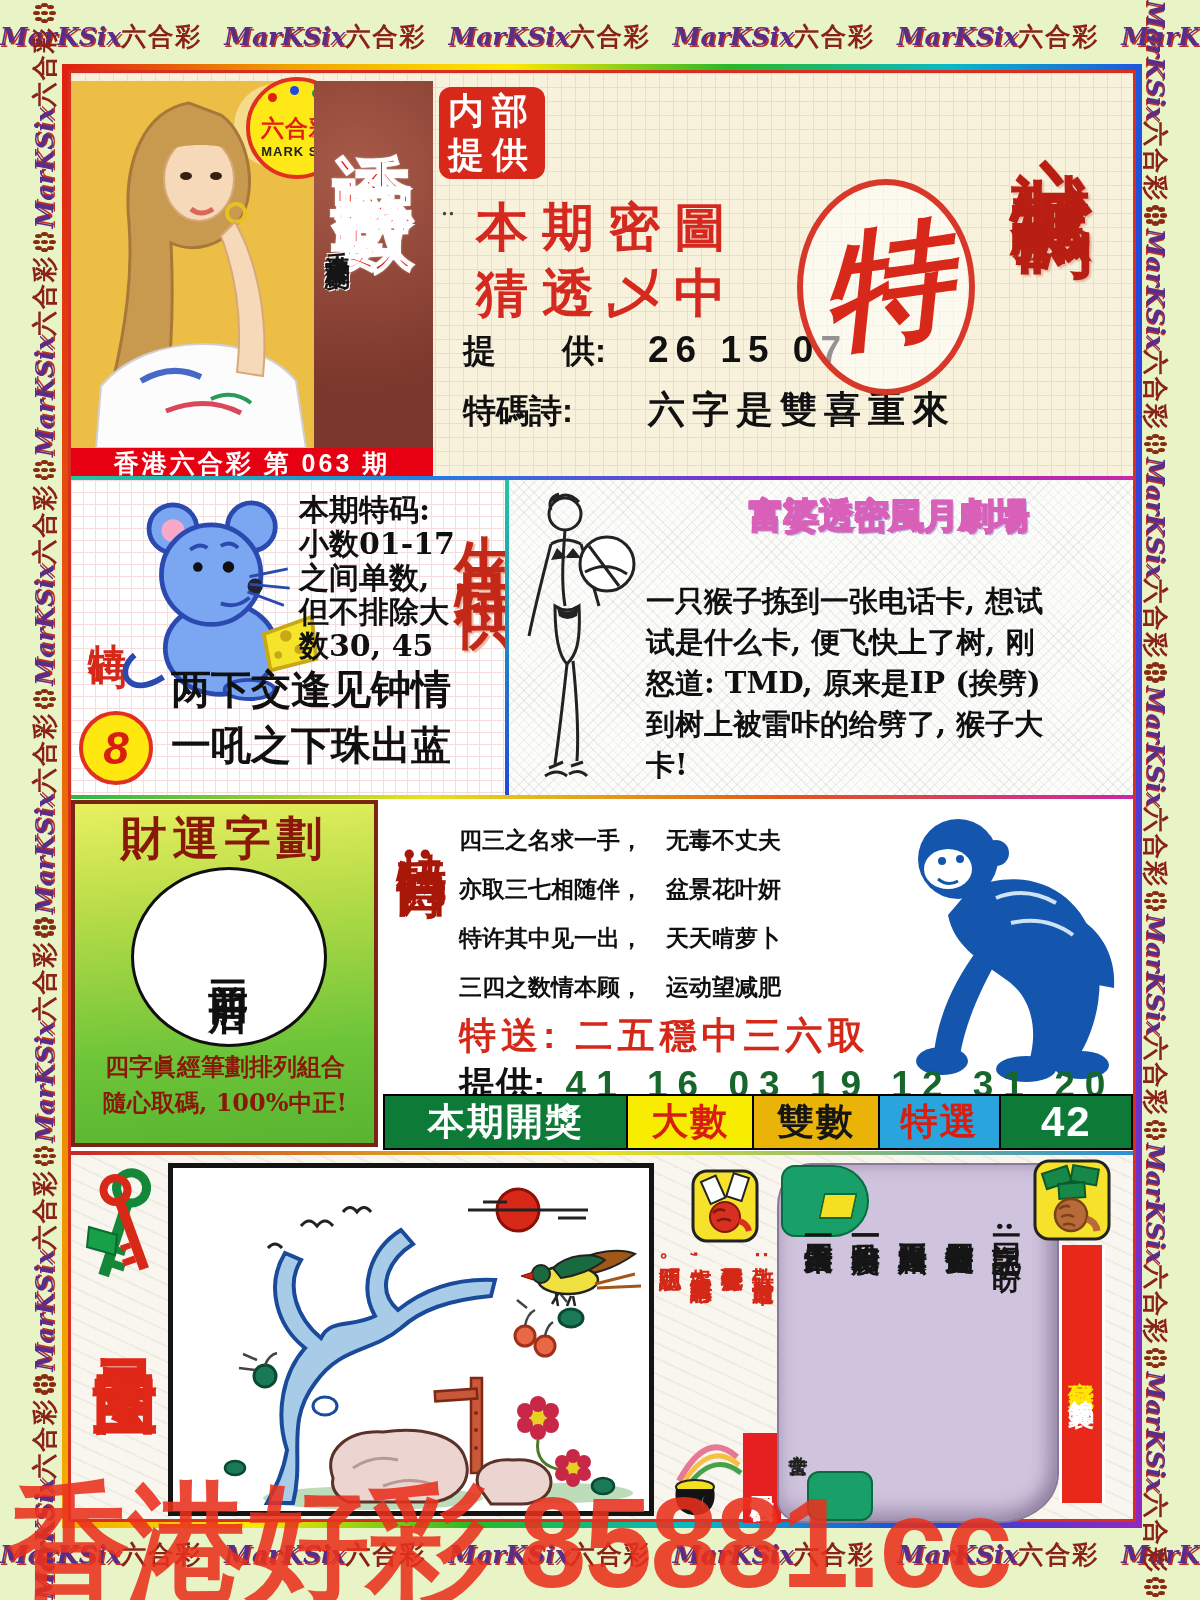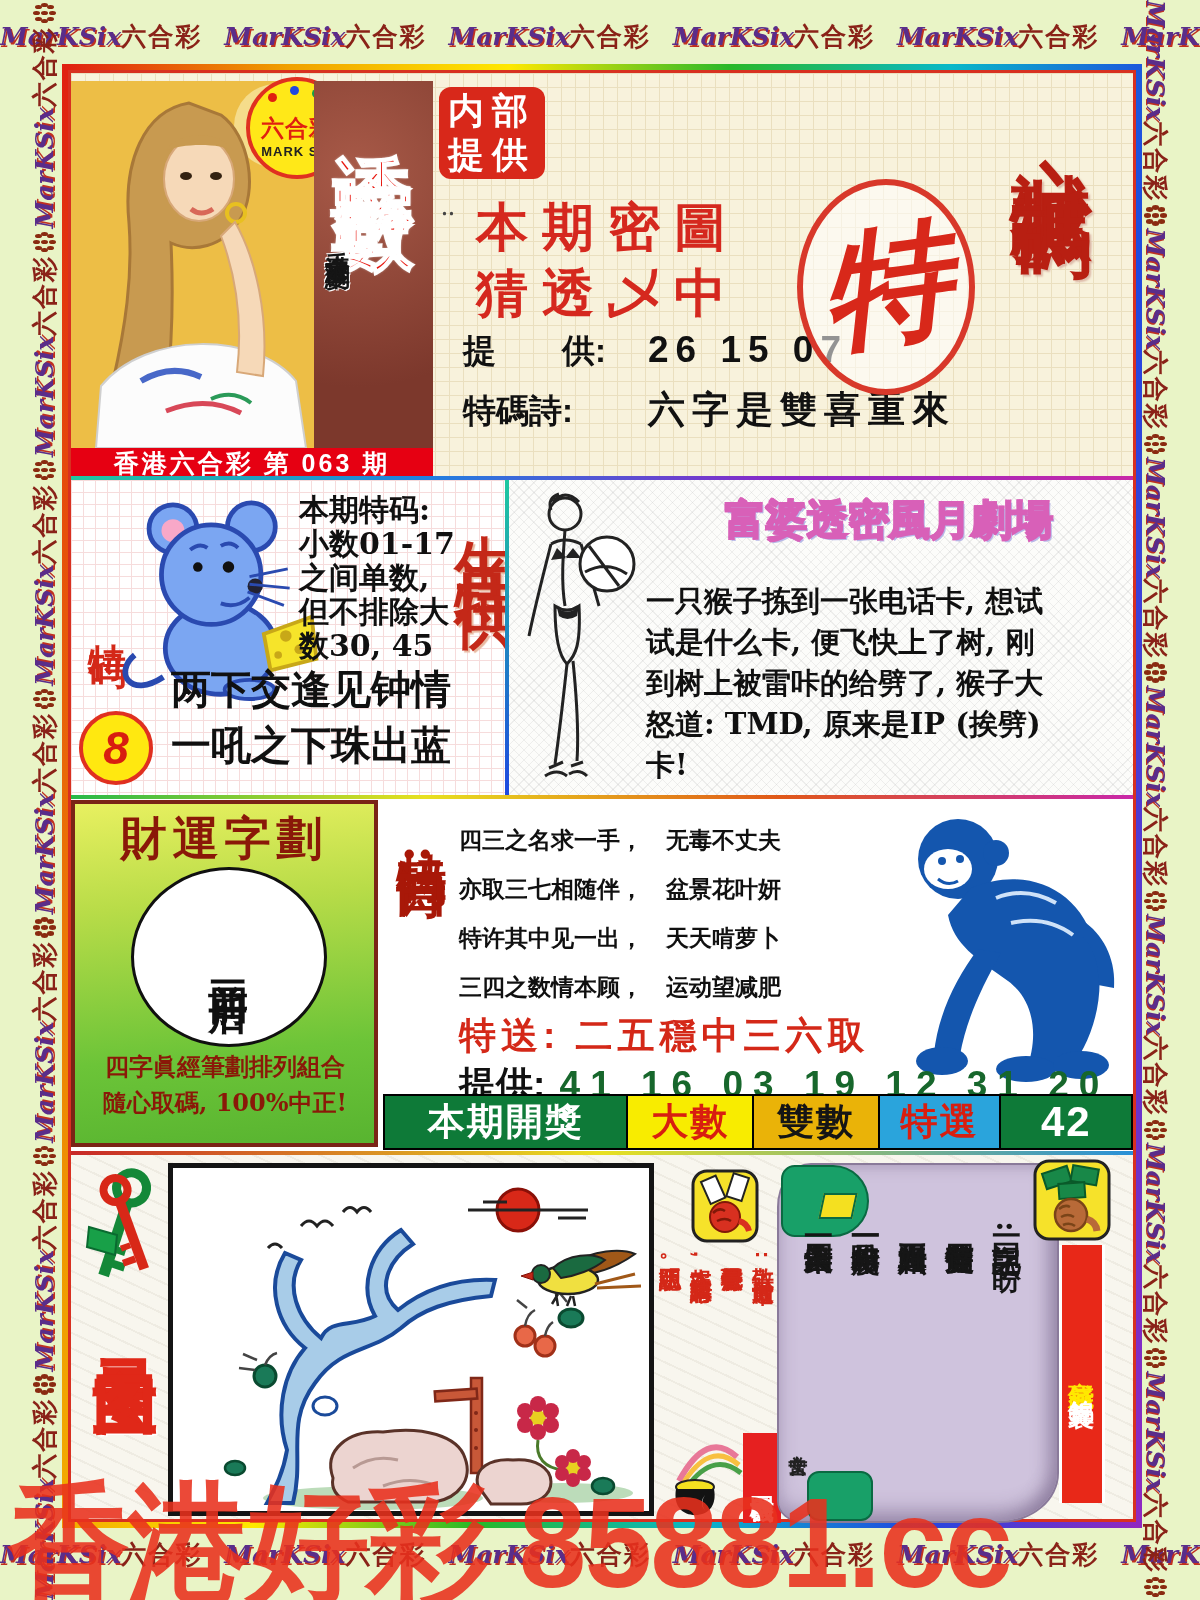--- a/index.html
+++ b/index.html
@@ -84,21 +84,21 @@
      font-size:30px;line-height:34px;font-weight:900;color:#101010}
   [data-name="zodiac-bottom-text"]{left:55px;top:588px;width:370px;text-align:center;
      font-family:"DejaVu Serif",serif;font-size:40px;line-height:56px;font-weight:900;color:#101010}
   [data-name="zodiac-right-label"]{left:374px;top:415px;writing-mode:vertical-rl;font-size:58px;font-weight:900;
      color:#c42818;letter-spacing:20px;font-family:"DejaVu Serif",serif;text-shadow:2px 2px 1px #e8b8a0}
   
   [data-name="story-box"]{left:438px;top:407px;width:624px;height:315px;background:#fcfcfa;
      background-image:repeating-linear-gradient(45deg,rgba(185,185,185,.22) 0 1px,transparent 1px 7px),
                       repeating-linear-gradient(-45deg,rgba(185,185,185,.22) 0 1px,transparent 1px 7px)}
   [data-name="bikini-figure"]{left:444px;top:413px;width:122px;height:303px}
-  [data-name="story-title"]{left:578px;top:420px;width:480px;text-align:center;font-size:41px;font-weight:900;
+  [data-name="story-title"]{left:578px;top:420px;width:480px;text-align:center;font-size:35px;font-weight:900;
      color:#fff;-webkit-text-stroke:2px #d860b8;text-shadow:2px 2px 0 #b8b8e8,-1px -1px 0 #d860b8,1px -1px 0 #d860b8,-1px 1px 0 #d860b8}
   [data-name="story-text"]{left:575px;top:508px;width:482px;font-family:"DejaVu Serif",serif;
      font-size:29px;line-height:41px;font-weight:900;color:#101010}
   
   [data-name="fortune-box"]{left:0;top:727px;width:307px;height:347px;box-sizing:border-box;border:4px solid #7a2416;
      background:linear-gradient(175deg,#e8f060 0%,#b8dc48 30%,#6cc438 72%,#58b430 100%)}
   [data-name="fortune-title"]{left:0;top:735px;width:307px;text-align:center;font-size:46px;font-weight:900;
      color:#8a1808;font-family:"DejaVu Serif",serif;letter-spacing:6px}
   [data-name="fortune-oval"]{left:60px;top:794px;width:190px;height:174px;background:#fff;border:3px solid #101010;
      border-radius:50%;display:flex;align-items:center;justify-content:center}
@@ -109,21 +109,21 @@
   [data-name="fortune-footer-1"]{top:978px}
   [data-name="fortune-footer-2"]{top:1014px}
   
   [data-name="poem-left-label"]{left:318px;top:740px;writing-mode:vertical-rl;font-size:50px;font-weight:900;
      color:#a81808;letter-spacing:8px;font-family:"DejaVu Serif",serif}
   [data-name="poem-lines"]{left:388px;top:742px;width:600px;font-family:"DejaVu Serif",serif;
      font-size:23px;line-height:49px;font-weight:900;color:#101010}
   [data-name="monkey-art"]{left:805px;top:730px;width:250px;height:282px}
   [data-name="poem-special"]{left:388px;top:938px;font-size:37px;font-weight:900;color:#d42818;letter-spacing:5px}
   [data-name="poem-provide"]{left:388px;top:987px;font-size:37px;font-weight:900;color:#111}
-  [data-name="poem-provide"] .pv{color:#17672c;letter-spacing:10px;margin-left:4px}
+  [data-name="poem-provide"] .pv{color:#17672c;letter-spacing:10px;margin-left:10px}
   
   [data-name="result-bar"]{left:312px;top:1021px;width:750px;height:56px;display:flex;border:2px solid #000;
      box-sizing:border-box}
   .rseg{display:flex;align-items:center;justify-content:center;font-weight:900;font-size:37px;
         border-right:2px solid #000;box-sizing:border-box;letter-spacing:2px}
   .rseg:last-child{border-right:none;font-size:42px}
   [data-name="result-seg-0"]{width:248px}
   [data-name="result-seg-1"]{width:128px}
   [data-name="result-seg-2"]{width:128px}
   [data-name="result-seg-3"]{width:124px}
@@ -377,22 +377,22 @@
     </g>
     <path d="M42,62 l10,10 l-16,2 Z M58,62 l-8,10 l16,0 Z" fill="#222"></path>
     <path d="M42,122 q12,8 22,-2 l-2,10 q-10,6 -18,0 Z" fill="#222"></path>
     <circle cx="92" cy="78" r="27" fill="#fff" stroke="#222" stroke-width="3"></circle>
     <path d="M74,60 L104,100 M70,86 Q92,74 112,88" stroke="#222" stroke-width="3" fill="none"></path>
   </svg>
   <div data-name="story-title">富婆透密風月劇場</div>
   <div data-name="story-text">
     <div data-name="story-line">一只猴子拣到一张电话卡, 想试</div>
     <div data-name="story-line">试是什么卡, 便飞快上了树, 刚</div>
+    <div data-name="story-line">怒道: TMD, 原来是IP (挨劈)</div>
     <div data-name="story-line">到树上被雷咔的给劈了, 猴子大</div>
-    <div data-name="story-line">怒道: TMD, 原来是IP (挨劈)</div>
     <div data-name="story-line">卡!</div>
   </div>
 
   <div class="divh" data-name="divider-2"></div>
 
   <div data-name="fortune-box"></div>
   <div data-name="fortune-title">財運字劃</div>
   <div data-name="fortune-oval">
     <div data-name="fortune-oval-text">三前四后</div>
   </div>

